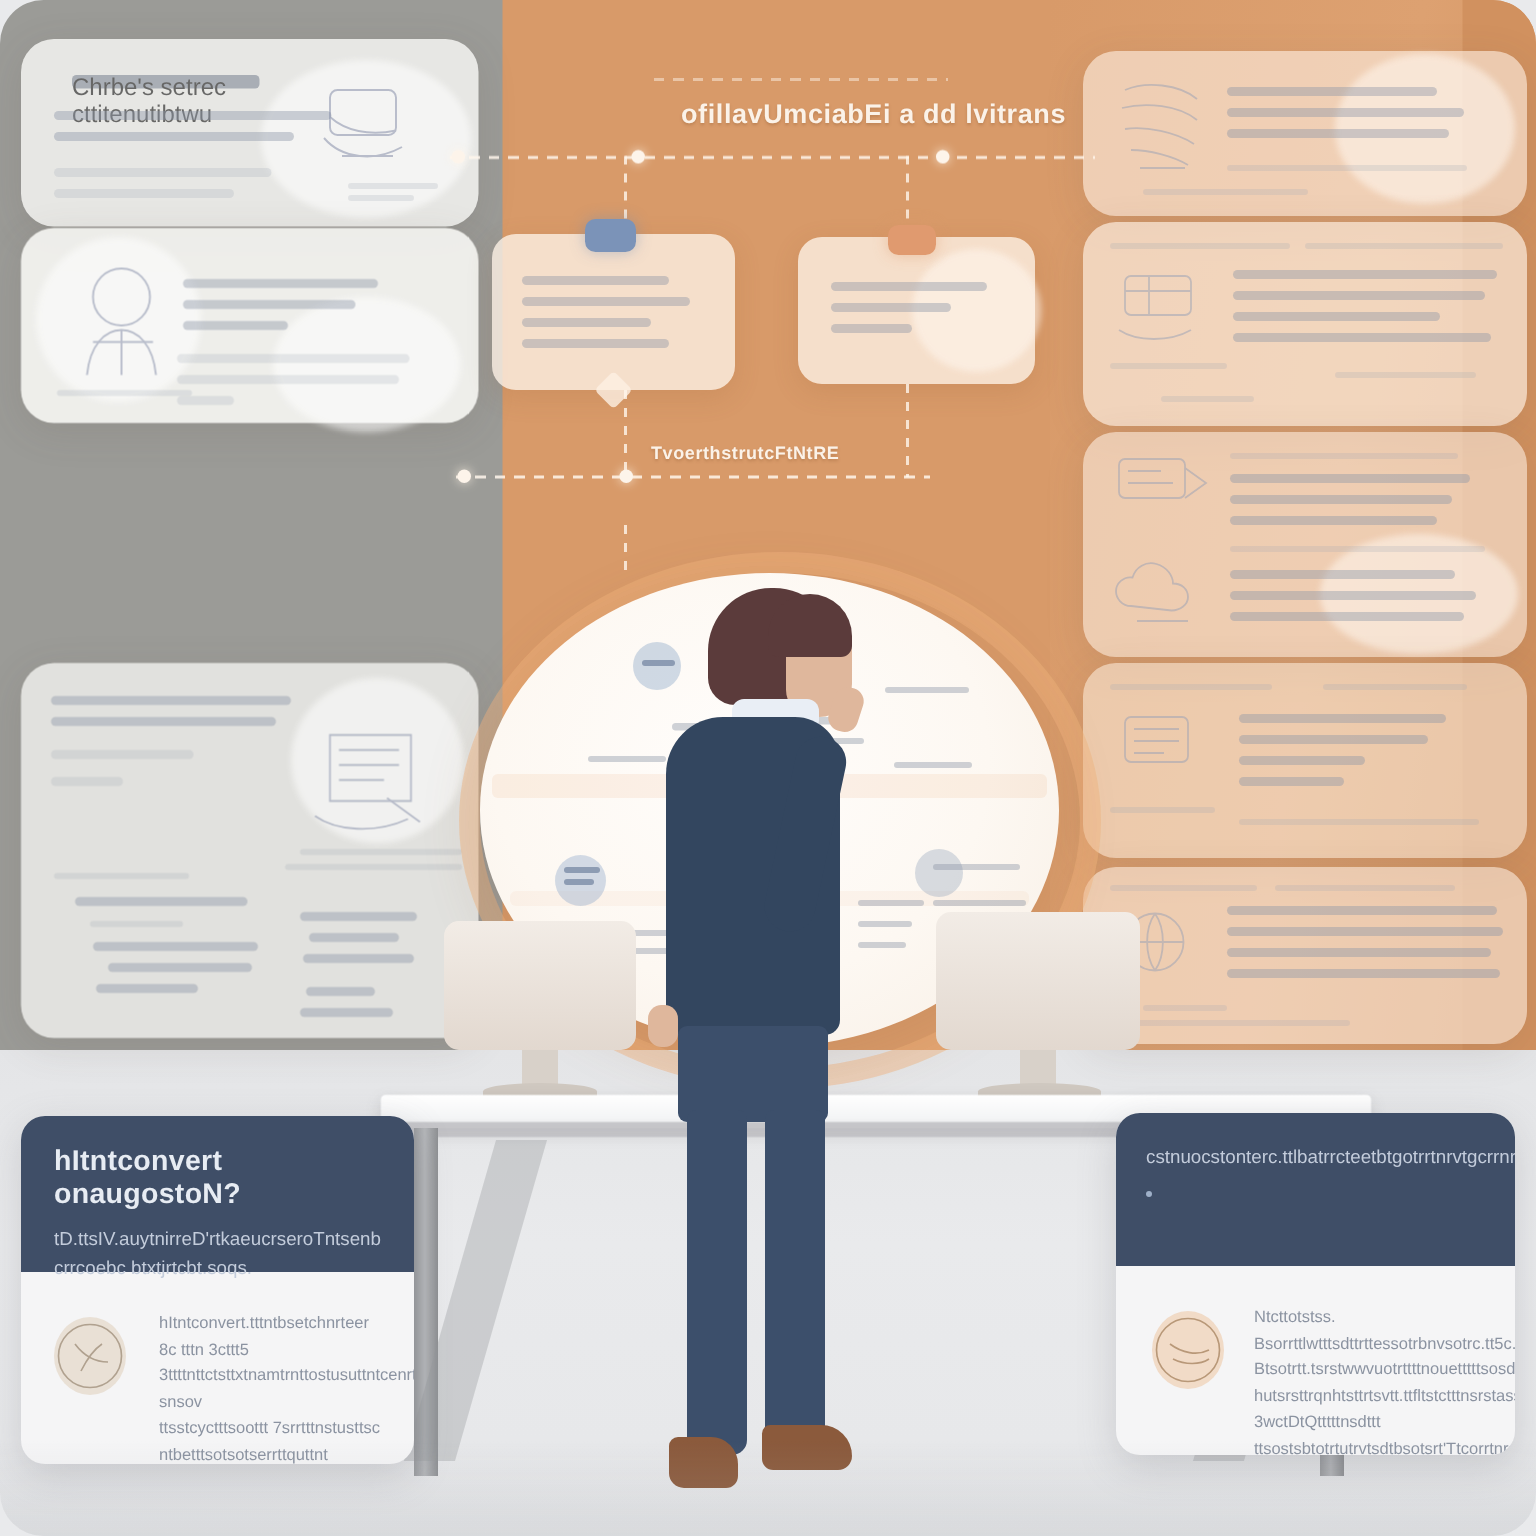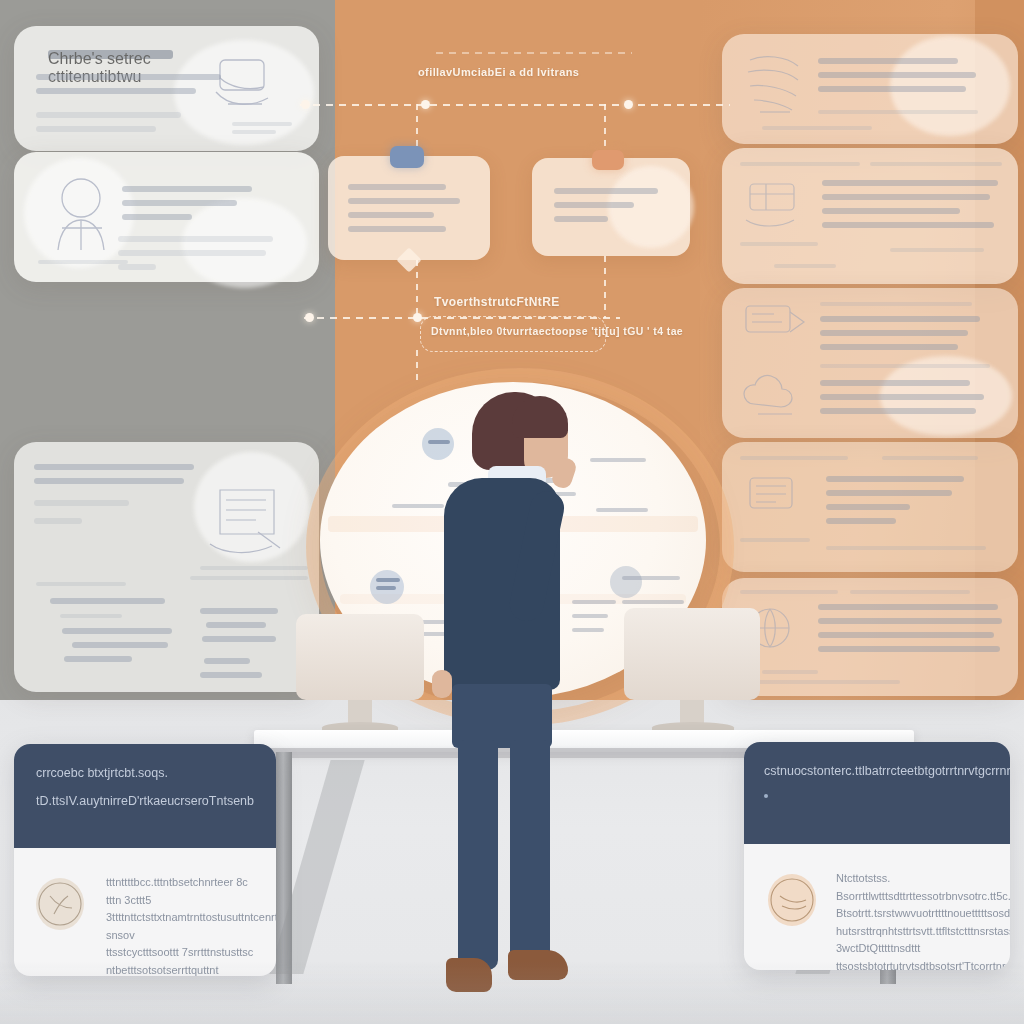--- a/index.html
+++ b/index.html
@@ -2,21 +2,21 @@
 <html><head>
 <meta charset="utf-8">
 <style>
   html,body{margin:0;padding:0;}
   body{
     width:1024px;height:1024px;overflow:hidden;
     font-family:"Liberation Sans", sans-serif;
     background:#e9eaec;
     position:relative;
   }
-  #stage{position:absolute;inset:0;width:1024px;height:1024px;overflow:hidden;}
+  #stage{position:absolute;inset:0;width:1024px;height:1024px;overflow:hidden;border-radius:29px;}
 
   
   .bg-left{position:absolute;left:0;top:0;width:345px;height:745px;background:#9b9b97;}
   .bg-orange{position:absolute;left:335px;top:0;width:380px;height:745px;background:#d89a69;}
   .bg-orange-r{position:absolute;left:700px;top:0;width:324px;height:745px;
     background:linear-gradient(100deg,#d89a69 0%,#dda171 55%,#d2925f 100%);}
   .bg-wall-r{position:absolute;left:975px;top:0;width:49px;height:745px;background:#d1915f;}
   .floor{position:absolute;left:0;top:700px;width:1024px;height:324px;
     background:linear-gradient(180deg,#e4e5e7 0%,#e9eaec 40%,#e6e7e9 100%);}
   .floor-shadow{position:absolute;left:0;top:960px;width:1024px;height:64px;
@@ -279,21 +279,21 @@
       </svg>
     </span>
     <span class="tl" style="left:96px;top:26px;width:180px;"></span>
     <span class="tl" style="left:96px;top:40px;width:184px;"></span>
     <span class="tl" style="left:96px;top:54px;width:176px;"></span>
     <span class="tl" style="left:96px;top:68px;width:182px;"></span>
     <span class="tl f" style="left:40px;top:92px;width:56px;height:4px;"></span>
     <span class="tl f" style="left:18px;top:102px;width:160px;height:4px;"></span>
   </div>
 
-  <div class="flow-title" style="left:418px;top:66px;font-size:11px;">ofillavUmciabEi a dd lvitrans</div>
+  <div class="flow-title" style="left:454px;top:66px;font-size:18px;">ofillavUmciabEi a dd lvitrans</div>
   <div class="dashline" style="left:436px;top:52px;width:196px;opacity:.55;"></div>
 
   <div class="dashline" style="left:300px;top:104px;width:430px;"></div>
   <div class="dot" style="left:301px;top:100px;"></div>
   <div class="dot" style="left:421px;top:100px;"></div>
   <div class="dot" style="left:624px;top:100px;"></div>
   <div class="dashline v" style="left:416px;top:104px;height:52px;"></div>
   <div class="dashline v" style="left:604px;top:104px;height:52px;"></div>
 
   <div class="node" style="left:328px;top:156px;width:162px;height:104px;">
@@ -313,23 +313,20 @@
     <span class="tl" style="left:22px;top:58px;width:54px;"></span>
   </div>
 
   <div class="dashline v" style="left:416px;top:260px;height:54px;"></div>
   <div class="dashline v" style="left:604px;top:256px;height:62px;"></div>
   <div class="dashline" style="left:304px;top:317px;width:316px;"></div>
   <div class="dot" style="left:305px;top:313px;"></div>
   <div class="dot" style="left:413px;top:313px;"></div>
 
   <div class="flow-title" style="left:434px;top:295px;font-size:12px;">TvoerthstrutcFtNtRE</div>
-  <div class="subnode" style="left:420px;top:316px;width:184px;height:34px;">
-    <div class="flow-title" style="left:10px;top:8px;font-size:10.5px;white-space:nowrap;">Dtvnnt,bleo 0tvurrtaectoopse  'tjt[u] tGU ' t4 tae</div>
-  </div>
   <div class="dashline v" style="left:416px;top:350px;height:34px;"></div>
 
   <div class="oval-ring" style="left:306px;top:368px;width:400px;height:330px;"></div>
   <div class="oval" style="left:320px;top:382px;width:386px;height:316px;">
     <div class="band noclick" style="left:8px;top:134px;width:370px;height:16px;opacity:.5;"></div>
     <div class="band noclick" style="left:20px;top:212px;width:346px;height:10px;opacity:.28;"></div>
 
     <span class="chip noclick" style="left:102px;top:46px;width:32px;height:32px;border-radius:50%;background:rgba(150,175,205,.45);"></span>
     <span class="tl f" style="left:108px;top:58px;width:22px;height:4px;background:#5f7392;opacity:.6;"></span>
 
@@ -392,33 +389,34 @@
     <div class="p-leg" style="left:36px;top:292px;width:100px;height:64px;border-radius:6px;"></div>
     <div class="p-leg" style="left:42px;top:348px;width:40px;height:230px;border-radius:6px 6px 10px 10px;"></div>
     <div class="p-leg" style="left:94px;top:348px;width:40px;height:222px;border-radius:6px 6px 10px 10px;"></div>
 
     <div class="p-shoe" style="left:30px;top:566px;width:46px;height:34px;border-radius:6px 18px 8px 10px;"></div>
     <div class="p-shoe" style="left:92px;top:558px;width:60px;height:30px;border-radius:6px 22px 10px 8px;"></div>
   </div>
 
   <div class="bcard" style="left:14px;top:744px;width:262px;height:232px;">
     <div class="hdr" style="height:104px;padding:20px 22px 0 22px;box-sizing:border-box;">
+      <h3>hItntconvert onaugostoN?</h3>
+      <p style="margin-top:9px;">tD.ttsIV.auytnirreD'rtkaeucrseroTntsenb</p>
       <p>crrcoebc btxtjrtcbt.soqs.</p>
-      <p style="margin-top:9px;">tD.ttsIV.auytnirreD'rtkaeucrseroTntsenb</p>
     </div>
     <div class="body" style="top:120px;left:0;right:0;padding:0 20px 0 20px;box-sizing:border-box;">
       <div class="seal" style="left:22px;top:14px;width:48px;height:52px;">
         <svg width="48" height="52" viewBox="0 0 48 52" fill="none" stroke="#b0a18f" stroke-width="1.1" style="position:absolute;left:0;top:0;">
           <circle cx="24" cy="26" r="21"></circle>
           <path d="M14 18c6 8 14 12 22 12"></path>
           <path d="M18 36c4-8 8-14 14-18"></path>
         </svg>
       </div>
       <div style="margin-left:72px;padding-top:10px;">
-        <p>tttnttttbcc.tttntbsetchnrteer 8c tttn 3cttt5</p>
+        <p>hItntconvert.tttntbsetchnrteer 8c tttn 3cttt5</p>
         <p>3ttttnttctsttxtnamtrnttostusuttntcenrtest5t snsov</p>
         <p>ttsstcyctttsoottt 7srrtttnstusttsc ntbetttsotsotserrttquttnt</p>
 
       </div>
     </div>
   </div>
 
   <div class="bcard" style="left:744px;top:742px;width:266px;height:228px;">
     <div class="hdr" style="height:102px;padding:20px 20px 0 20px;box-sizing:border-box;">
       <p>cstnuocstonterc.ttlbatrrcteetbtgotrrtnrvtgcrrnrtestbnotsctts</p>

